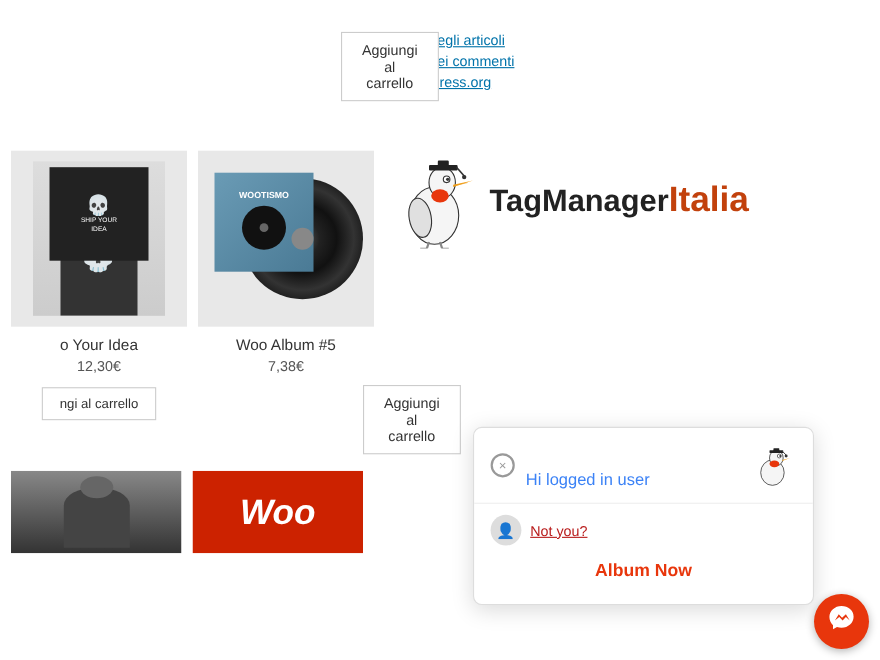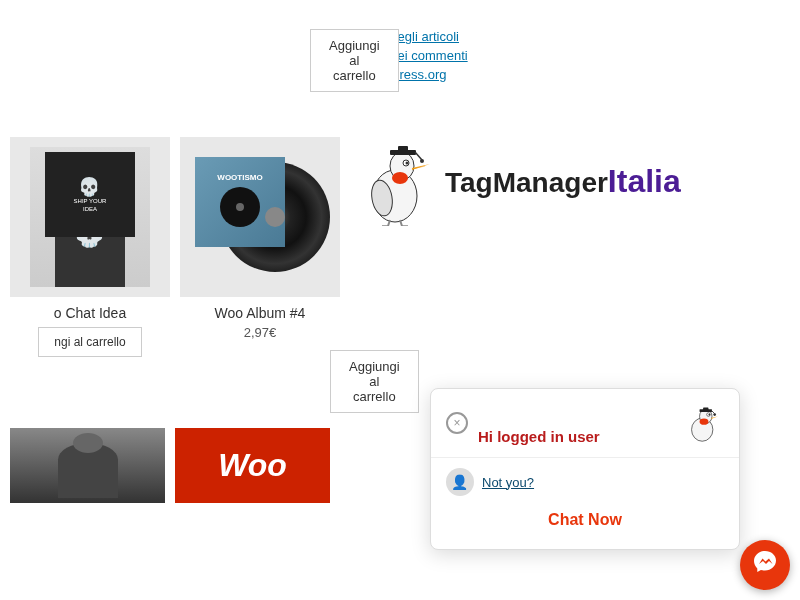--- a/index.html
+++ b/index.html
@@ -244,22 +244,22 @@
       justify-content: center;
       cursor: pointer;
       color: #999;
       font-size: 12px;
       margin-right: 10px;
       flex-shrink: 0;
     }
 
     .chat-title {
       font-size: 15px;
-      color: #b91c1c;
-      font-weight: bold;
+      color: #3b82f6;
+      font-weight: normal;
       flex: 1;
       margin-top: 27px;
     }
 
     .chat-bird-avatar {
       width: 40px;
       height: 40px;
     }
 
     .chat-body {
@@ -279,21 +279,21 @@
       background: #ddd;
       margin-right: 8px;
       display: flex;
       align-items: center;
       justify-content: center;
       color: #999;
       font-size: 14px;
     }
 
     .not-you-link {
-      color: #0c4a6e;
+      color: #b91c1c;
       font-size: 13px;
       text-decoration: underline;
       cursor: pointer;
     }
 
     .chat-now-btn {
       display: block;
       text-align: center;
       color: #e8360c;
       font-size: 16px;
@@ -357,43 +357,44 @@
               <div style="position:absolute; bottom:0; left:50%; transform:translateX(-50%); width:70px; height:110px; background:#333; border-radius:4px 4px 0 0; display:flex; align-items:center; justify-content:center;">
                 <span style="font-size:28px;">💀</span>
               </div>
               <div style="position:absolute; top:5px; left:50%; transform:translateX(-50%); width:90px; height:85px; background:#222; display:flex; align-items:center; justify-content:center; flex-direction:column;">
                 <span style="font-size:18px; color:white;">💀</span>
                 <span style="font-size:6px; color:white; text-align:center; line-height:1.3;">SHIP YOUR<br>IDEA</span>
               </div>
             </div>
           </div>
         </div>
-        <div class="product-name">o Chat Idea</div>
+        <div class="product-name">o Your Idea</div>
+        <div class="product-price">12,30€</div>
         <button class="btn-small-cart">ngi al carrello</button>
       </div>
 
       <div class="product-card">
         <div class="product-image product-img-2">
           <div class="vinyl-container">
 
             <div class="vinyl-disc"></div>
             <div class="vinyl-center"></div>
 
             <div class="album-cover">
               <div style="text-align:center;">
                 <div style="font-size:8px; color:white; font-weight:bold; line-height:1.2;">WOOTISMO</div>
                 <div style="width:40px; height:40px; border-radius:50%; background:#111; margin:4px auto; display:flex; align-items:center; justify-content:center;">
                   <div style="width:8px; height:8px; border-radius:50%; background:#666;"></div>
                 </div>
               </div>
             </div>
           </div>
         </div>
-        <div class="product-name">Woo Album #4</div>
-        <div class="product-price">2,97€</div>
+        <div class="product-name">Woo Album #5</div>
+        <div class="product-price">7,38€</div>
         <button class="btn-add-cart">Aggiungi al carrello</button>
       </div>
 
     </div>
 
     <div class="bottom-partial">
 
       <div class="partial-card partial-dark">
         <div class="partial-dark-inner">
           <div style="display:flex; align-items:center; justify-content:center; height:100%; flex-direction:column;">
@@ -445,21 +446,21 @@
 
         <ellipse cx="40" cy="42" rx="8" ry="6" fill="#e8360c"></ellipse>
 
         <line x1="30" y1="84" x2="28" y2="90" stroke="#888" stroke-width="2"></line>
         <line x1="40" y1="84" x2="42" y2="90" stroke="#888" stroke-width="2"></line>
         <line x1="28" y1="90" x2="22" y2="90" stroke="#888" stroke-width="1.5"></line>
         <line x1="42" y1="90" x2="48" y2="90" stroke="#888" stroke-width="1.5"></line>
       </svg>
 
       <div style="line-height:1;">
-        <span style="font-size:28px; font-weight:bold; color:#222;">TagManager</span><span style="font-size:32px; font-weight:bold; color:#4c1d95;">Italia</span>
+        <span style="font-size:28px; font-weight:bold; color:#222;">TagManager</span><span style="font-size:32px; font-weight:bold; color:#c2410c;">Italia</span>
       </div>
     </div>
 
   </div>
 
 </div>
 
 <div class="chat-popup">
   <div class="chat-header">
     <div class="chat-close">
@@ -480,21 +481,21 @@
       <ellipse cx="20" cy="21" rx="5" ry="3.5" fill="#e8360c"></ellipse>
     </svg>
   </div>
   <div class="chat-body">
     <div class="chat-not-you">
       <div class="chat-user-avatar">
         <span>👤</span>
       </div>
       <span class="not-you-link">Not you?</span>
     </div>
-    <div class="chat-now-btn">Chat Now</div>
+    <div class="chat-now-btn">Album Now</div>
   </div>
 </div>
 
 <div class="messenger-fab">
   <span class="messenger-icon">
     <svg width="26" height="26" viewBox="0 0 26 26" xmlns="http://www.w3.org/2000/svg">
       <path d="M13 2C6.9 2 2 6.5 2 12c0 2.9 1.3 5.5 3.3 7.4V23l3.6-2c1.3.4 2.7.6 4.1.6 6.1 0 11-4.5 11-10S19.1 2 13 2z" fill="white"></path>
       <path d="M7 15l3.5-5.5 3 3 3.5-3 3.5 5.5-3.5-3-3 3-3-3L7 15z" fill="#e8360c"></path>
     </svg>
   </span>

